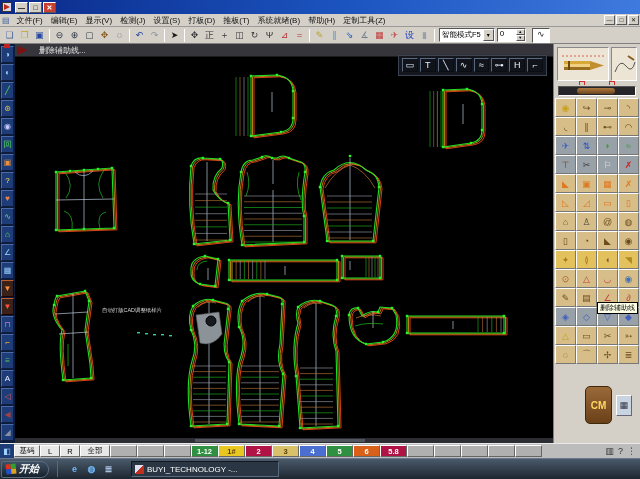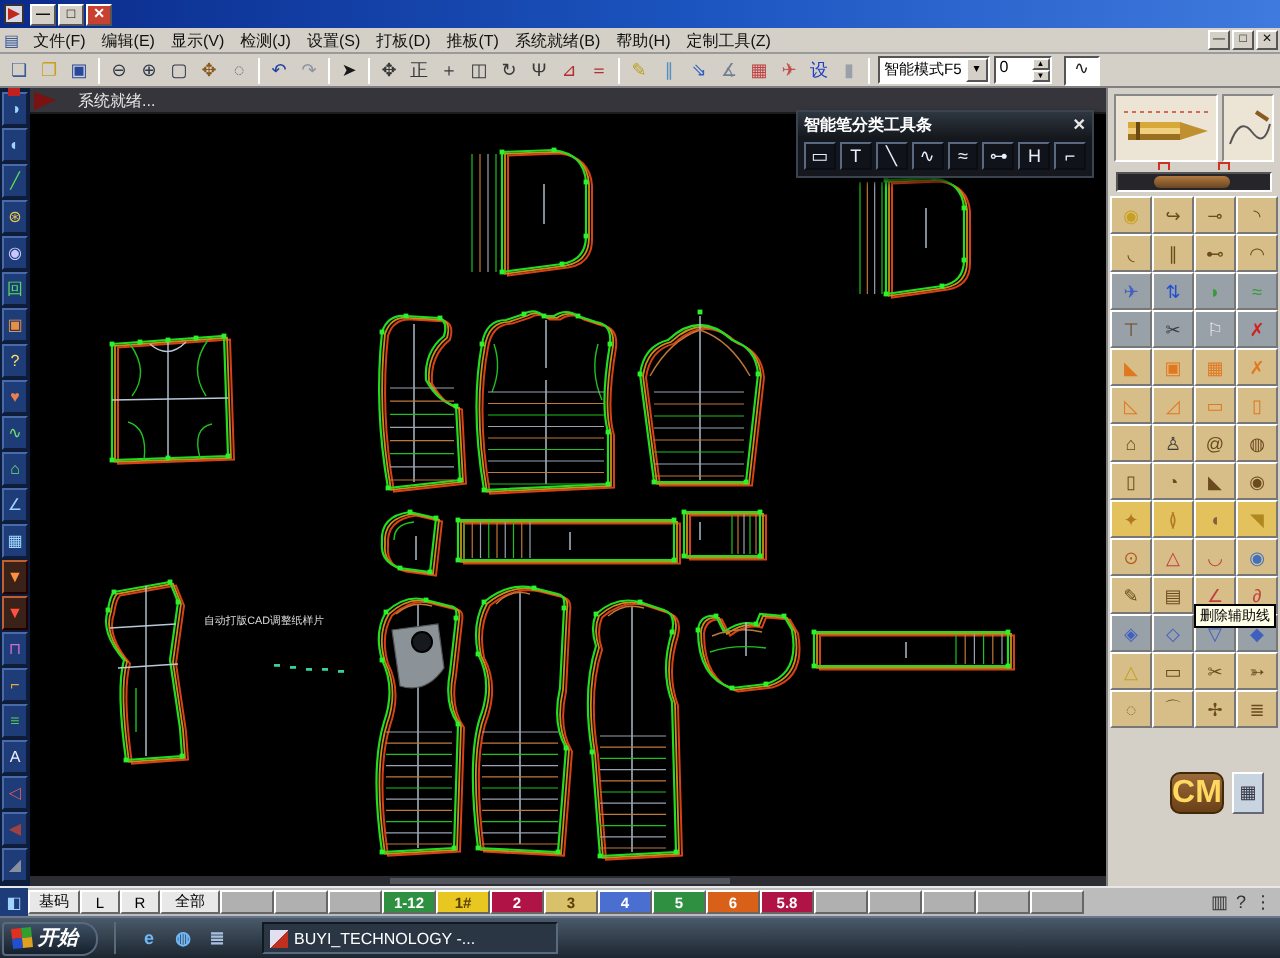--- a/index.html
+++ b/index.html
@@ -96,22 +96,22 @@
     border-color:#555 #fff #fff #555; position:relative; margin-bottom:2px;}
   .slider-thumb { position:absolute; left:18px; top:1px; width:38px; height:6px;
     background:linear-gradient(#b07a40,#6a4520); border-radius:3px; }
   .grid { display:grid; grid-template-columns:repeat(4,21px); }
   .tile { width:21px; height:19px; border:1px solid; border-color:#fff #777 #777 #fff;
     display:flex; align-items:center; justify-content:center; font-size:9px; }
   .tile.t { background:#d7bd87; } .tile.g { background:#98a0a8; } .tile.y { background:#e3c25e; }
   .tooltip { position:absolute; right:2px; top:258px; background:#ffffe8; border:1px solid #000;
     font-size:7px; padding:0 2px; color:#000; z-index:7; white-space:nowrap;}
   .cm-row { display:flex; gap:4px; margin-top:22px; align-self:flex-end; margin-right:8px; align-items:center;}
-  .cm-btn { width:27px; height:21px; background:linear-gradient(#9a6a3a,#6a4018); color:#ffd860;
-    font-weight:bold; font-size:16px; border-radius:5px; border:1px solid #402808;
+  .cm-btn { width:27px; height:38px; background:linear-gradient(#9a6a3a,#6a4018); color:#ffd860;
+    font-weight:bold; font-size:10px; border-radius:5px; border:1px solid #402808;
     display:flex; align-items:center; justify-content:center; }
   .calc-btn { width:16px; height:21px; background:#c8d4e0; border:1px solid;
     border-color:#fff #667 #667 #fff; font-size:9px; color:#334; text-align:center; line-height:19px;}
 
   
   .statusbar { height:15px; background:#bcbcbc; display:flex; align-items:center;
     position:relative; border-top:1px solid #e8e8e8; }
   .st-cap { width:14px; height:15px; background:#1e3c78; color:#9fd4ff; font-size:8px;
     display:flex; align-items:center; justify-content:center; flex:0 0 auto;}
   .st-cell { height:12px; border:1px solid; border-color:#fff #666 #666 #fff;
@@ -248,21 +248,21 @@
       <div class="lt-btn" style="color: rgb(232, 168, 64);">⌐</div>
       <div class="lt-btn" style="color: rgb(88, 200, 88);">≡</div>
       <div class="lt-btn" style="color: rgb(240, 240, 255);">A</div>
       <div class="lt-btn" style="color: rgb(224, 88, 88);">◁</div>
       <div class="lt-btn" style="color: rgb(160, 64, 64);">◀</div>
       <div class="lt-btn" style="color: rgb(136, 144, 160);">◢</div>
     </div>
 
   <div class="canvas">
     <div class="canvas-status">
-      <span>系统就绪...</span>
+      <span>删除辅助线...</span>
     </div>
     <svg class="pattern-svg" width="538" height="386" viewBox="0 13 538 386" style="top:13px">
         <g>
           <path d="M236,32 L262,31 Q277,33 278,47 L278,74 Q278,86 266,88 L236,92 Z" fill="none" stroke="#d84018" stroke-width="1" transform="translate(3,1.8)"></path>
           <path d="M236,32 L262,31 Q277,33 278,47 L278,74 Q278,86 266,88 L236,92 Z" fill="none" stroke="#c89018" stroke-width="0.9" transform="translate(1.5,0.9)"></path>
           <path d="M236,32 L262,31 Q277,33 278,47 L278,74 Q278,86 266,88 L236,92 Z" fill="none" stroke="#22dd22" stroke-width="1.1"></path>
           <path d="M257,48 L257,68" fill="none" stroke="#b8c8d8" stroke-width="0.7"></path>
           <path d="M221,33 L221,92" fill="none" stroke="#20c020" stroke-width="0.6"></path>
           <path d="M225,33 L225,92" fill="none" stroke="#c07838" stroke-width="0.6"></path>
           <path d="M229,33 L229,92" fill="none" stroke="#9aa2b0" stroke-width="0.6"></path>
@@ -547,24 +547,20 @@
         </g>
         <rect x="122" y="288" width="3" height="1.4" fill="#35d0a0"></rect>
         <rect x="130" y="289" width="3" height="1.4" fill="#35d0a0"></rect>
         <rect x="138" y="290" width="3" height="1.4" fill="#35d0a0"></rect>
         <rect x="146" y="290" width="3" height="1.4" fill="#35d0a0"></rect>
         <rect x="154" y="291" width="3" height="1.4" fill="#35d0a0"></rect>
       </svg>
     <div class="annotation">自动打版CAD调整纸样片</div>
 
     <div class="float-tb">
-      <div class="float-title">
-        <span>智能笔分类工具条</span>
-        <span class="float-x">✕</span>
-      </div>
       <div class="float-body">
           <span class="fp-btn">▭</span>
           <span class="fp-btn">T</span>
           <span class="fp-btn">╲</span>
           <span class="fp-btn">∿</span>
           <span class="fp-btn">≈</span>
           <span class="fp-btn">⊶</span>
           <span class="fp-btn">H</span>
           <span class="fp-btn">⌐</span>
         </div>

